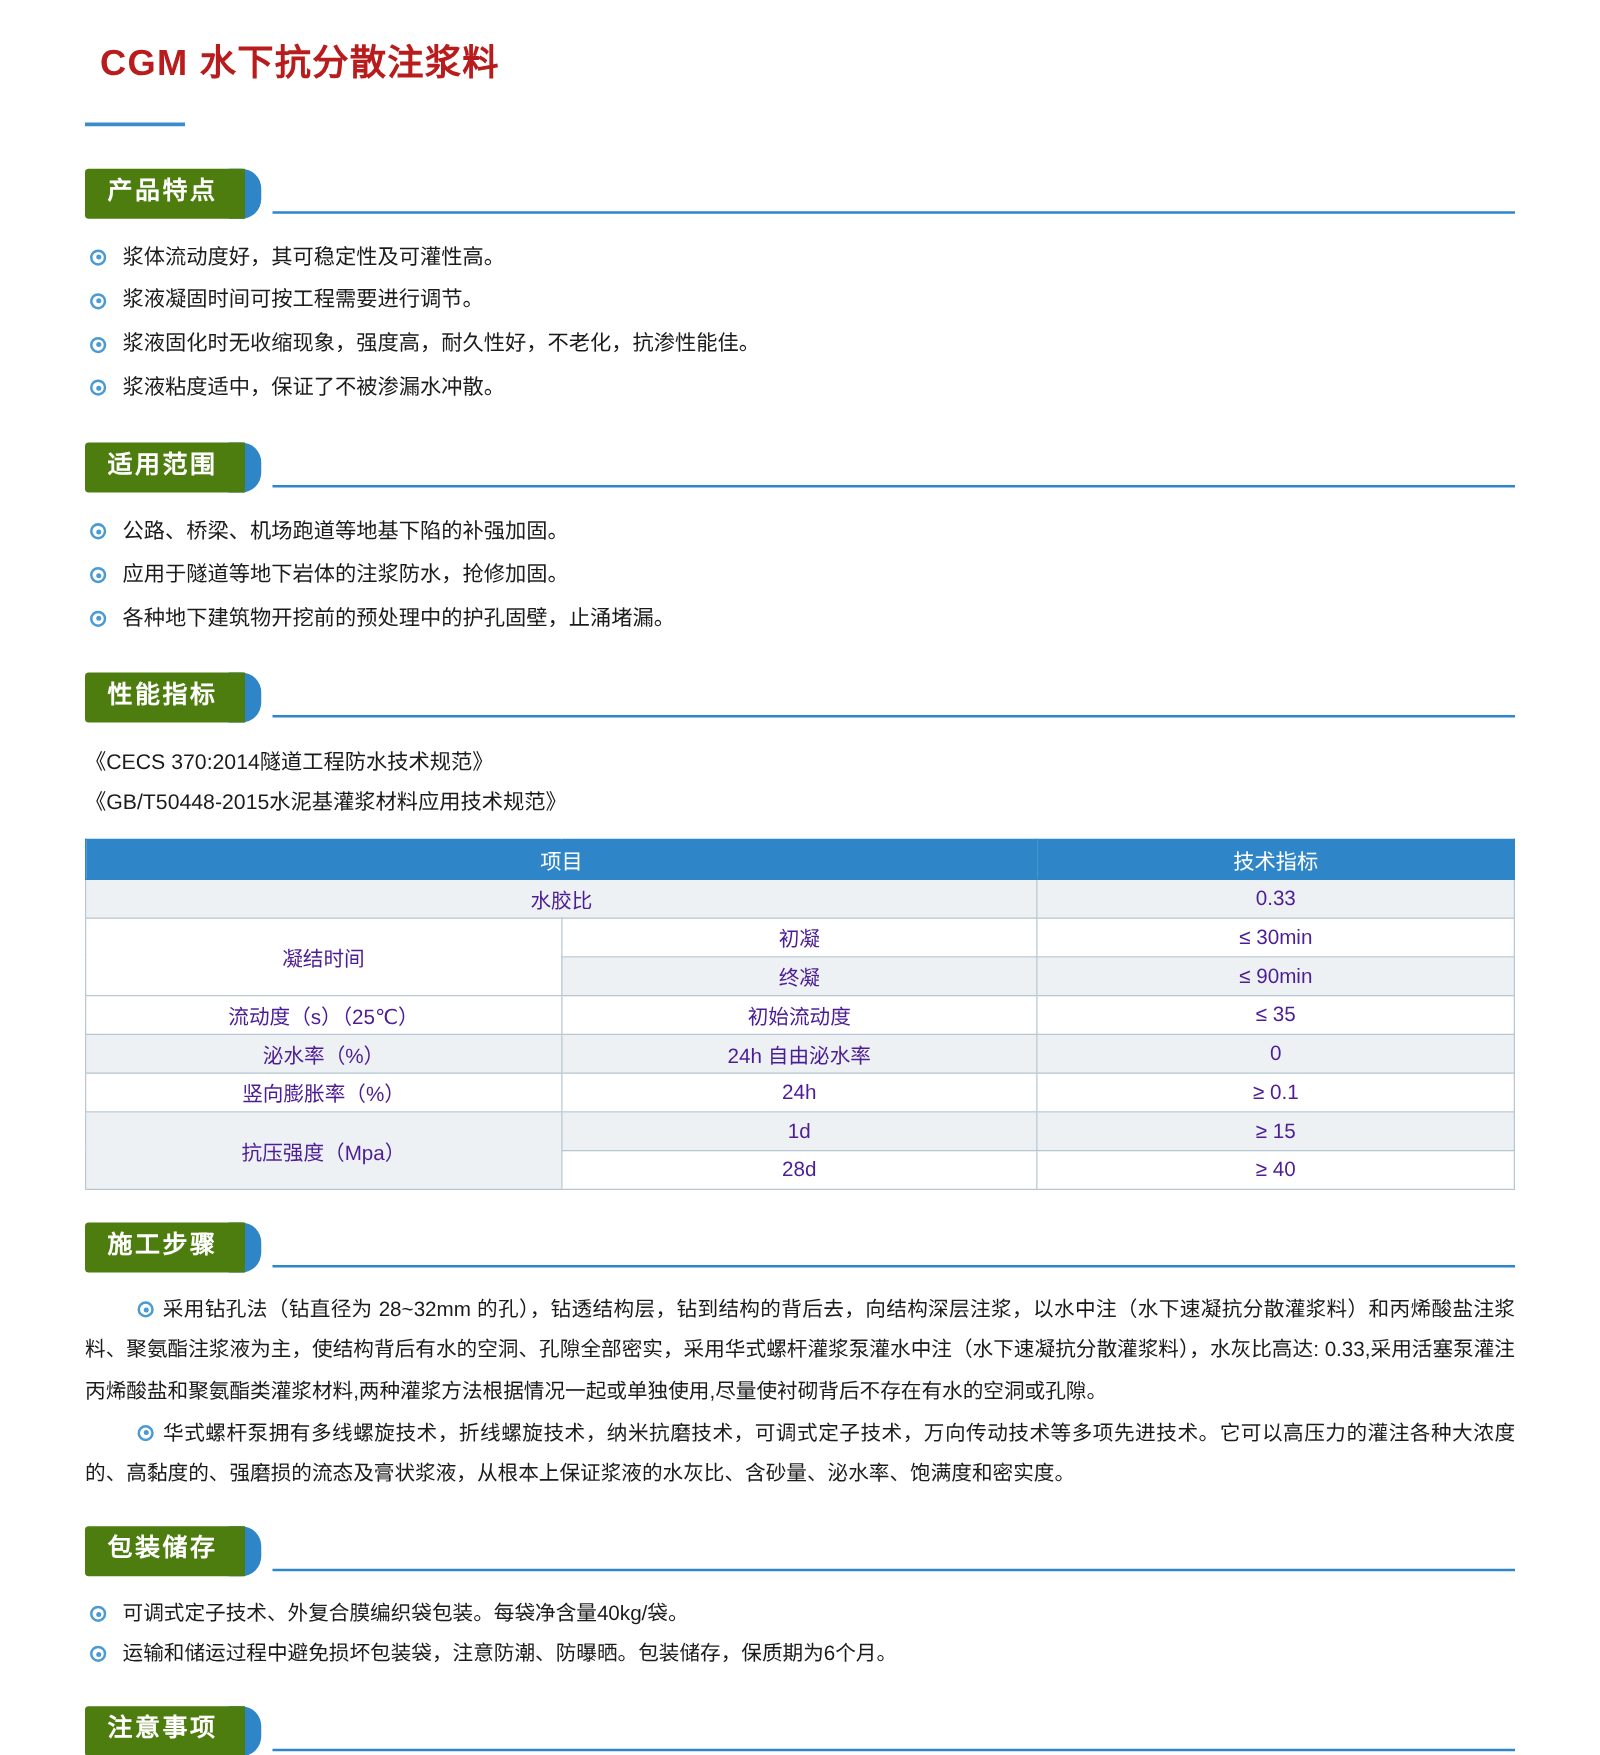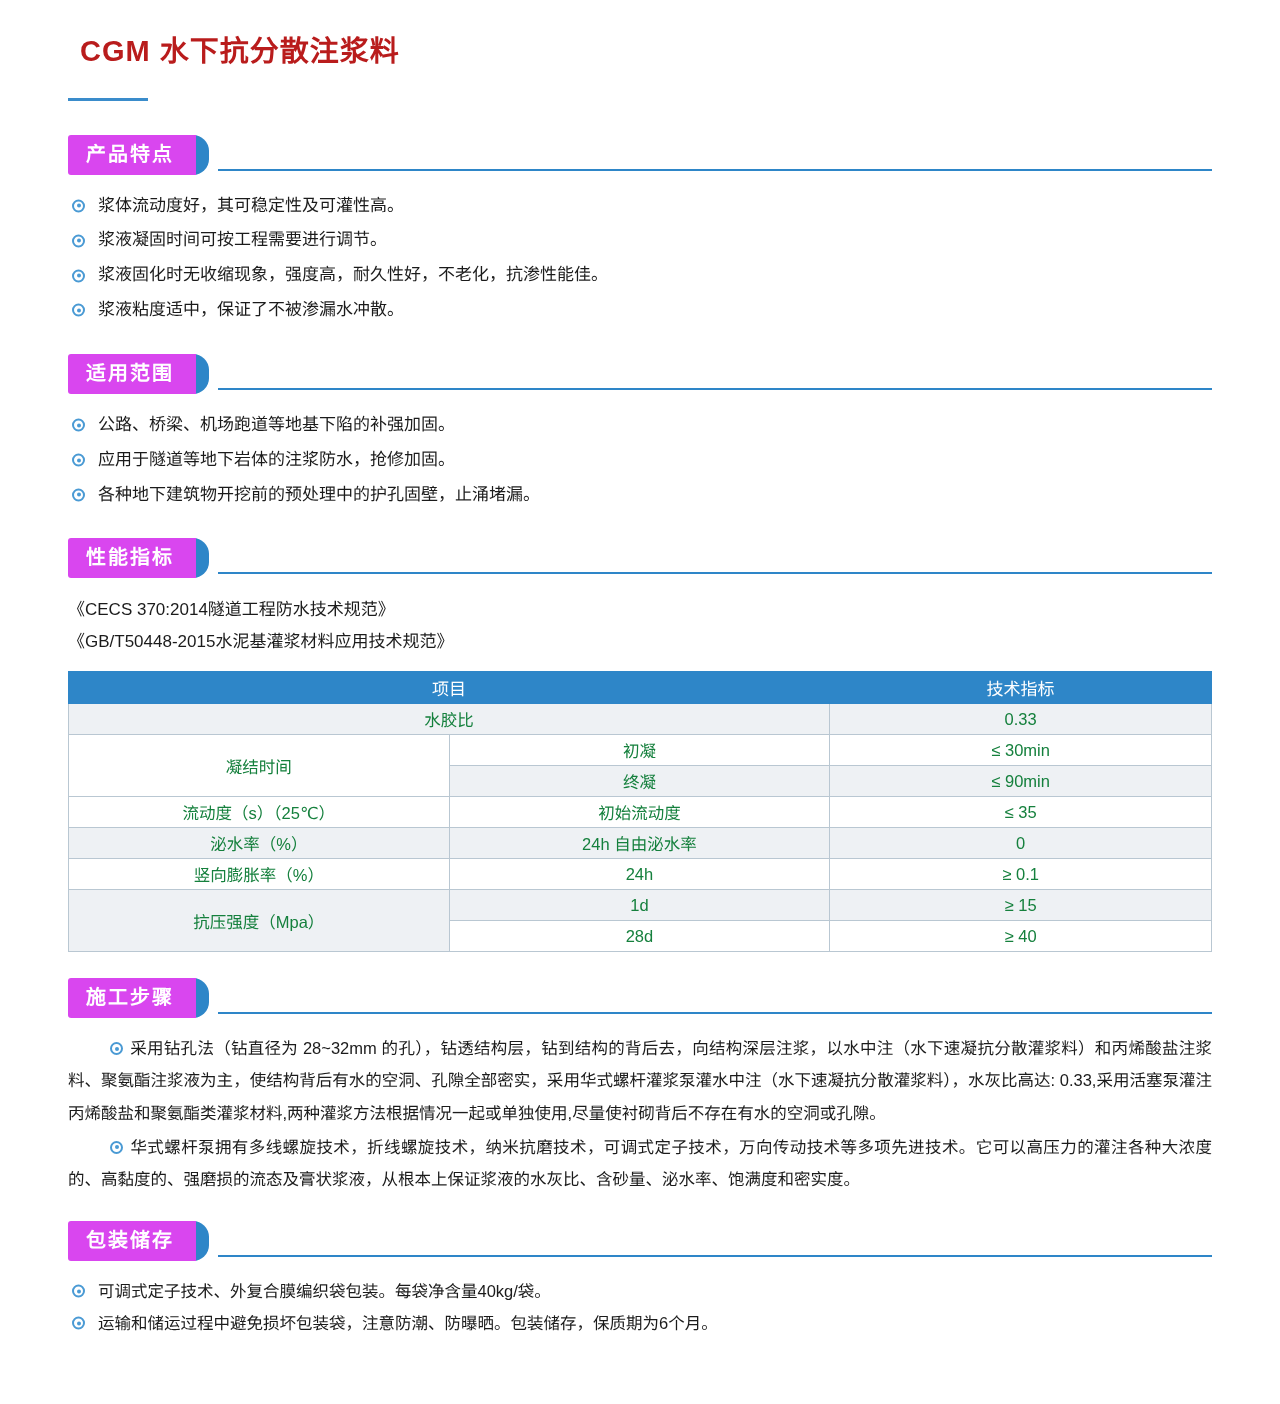--- a/index.html
+++ b/index.html
@@ -38,29 +38,30 @@
   }
   
   .section-head {
     display: flex;
     align-items: flex-end;
     margin-bottom: 14px;
     margin-top: 26px;
   }
   .tab {
     position: relative;
-    background: #d946ef;
+    background: #4d7c0f;
     color: #ffffff;
     font-size: 20px;
     font-weight: bold;
     letter-spacing: 2px;
     padding: 6px 22px 7px 18px;
     border-radius: 3px 0 0 3px;
     line-height: 1.35;
     white-space: nowrap;
+    font-family: Liberation Mono, monospace;
   }
   .tab::after {
     content: "";
     position: absolute;
     right: -13px;
     top: 0;
     bottom: 0;
     width: 26px;
     background: #2e86c8;
     border-radius: 0 16px 16px 0;
@@ -124,21 +125,21 @@
     border-collapse: collapse;
     table-layout: fixed;
     margin-bottom: 6px;
   }
   table.spec th, table.spec td {
     border: 1px solid #b9c7d2;
     text-align: center;
     font-size: 16.5px;
     height: 31px;
     padding: 3px 4px;
-    color: #15803d;
+    color: #4c1d95;
   }
   table.spec thead th {
     background: #2e86c8;
     color: #ffffff;
     font-weight: normal;
     font-size: 17px;
     height: 21px;
     border-color: #2e86c8;
   }
   table.spec tr.alt td { background: #eef1f4; }
@@ -291,14 +292,20 @@
     <div class="tab-wrap">
       <div class="tab">包装储存</div>
     </div>
     <div class="head-line"></div>
   </div>
   <ul class="bullets tight">
     <li><span class="dot"></span><span>可调式定子技术、外复合膜编织袋包装。每袋净含量40kg/袋。</span></li>
     <li><span class="dot"></span><span>运输和储运过程中避免损坏包装袋，注意防潮、防曝晒。包装储存，保质期为6个月。</span></li>
   </ul>
 
+  <div class="section-head">
+    <div class="tab-wrap">
+      <div class="tab">注意事项</div>
+    </div>
+    <div class="head-line"></div>
+  </div>
 
 </div>
 
 </body></html>

